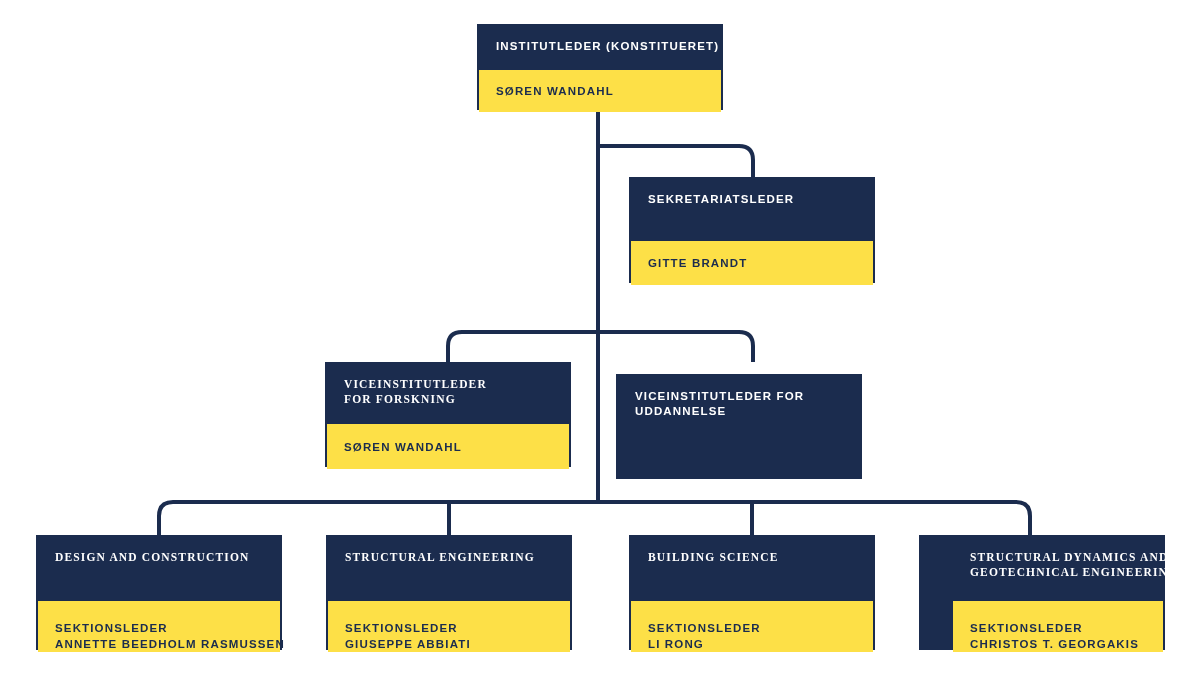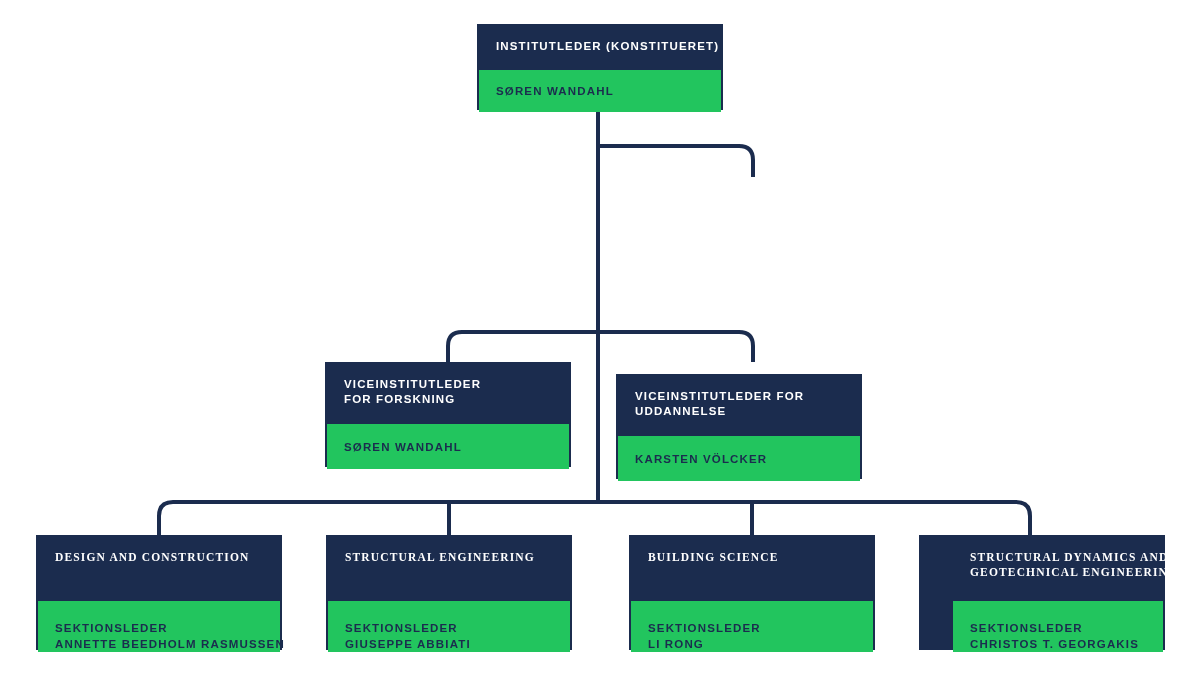--- a/index.html
+++ b/index.html
@@ -30,21 +30,21 @@
     font-weight:bold;
     letter-spacing:1.15px;
     line-height:15px;
     text-transform:uppercase;
     padding:13px 17px 0 17px;
     display:flex;
     align-items:flex-start;
   }
   .box-body{
     box-sizing:border-box;
-    background:#22c55e;
+    background:#fde047;
     border-top:2px solid #1b2c4e;
     color:#1b2c4e;
     font-size:11.5px;
     font-weight:bold;
     letter-spacing:1.15px;
     line-height:16px;
     text-transform:uppercase;
     padding:0 17px;
     display:flex;
     align-items:center;
@@ -54,21 +54,21 @@
   
   #node-institutleder{left:477px;top:24px;width:246px;height:86px;text-align:right;}
   #node-institutleder .box-header{height:42px;}
   #node-institutleder .box-body{height:44px;}
 
   #node-sekretariatsleder{left:629px;top:177px;width:246px;height:106px;}
   #node-sekretariatsleder .box-header{height:60px;}
   #node-sekretariatsleder .box-body{height:46px;}
 
   #node-vice-forskning{left:325px;top:362px;width:246px;height:105px;}
-  #node-vice-forskning .box-header{height:58px;}
+  #node-vice-forskning .box-header{height:58px;font-family:Liberation Serif, serif;}
   #node-vice-forskning .box-body{height:47px;}
 
   #node-vice-uddannelse{left:616px;top:362px;width:246px;height:105px;margin-top:12px;}
   #node-vice-uddannelse .box-header{height:58px;}
   #node-vice-uddannelse .box-body{height:47px;}
 
   .section-box{top:535px;width:246px;height:115px;}
   .section-box .box-header{height:62px;font-family:Liberation Serif, serif;}
   .section-box .box-body{height:53px;align-items:flex-end;padding-top:13px;}
 
@@ -99,42 +99,47 @@
 
   <div class="org-box" id="node-institutleder">
     <div class="box-header">
       <span class="line">INSTITUTLEDER (KONSTITUERET)</span>
     </div>
     <div class="box-body">
       <span class="line">SØREN WANDAHL</span>
     </div>
   </div>
 
+  <div class="org-box" id="node-sekretariatsleder">
+    <div class="box-header">
+      <span class="line">SEKRETARIATSLEDER</span>
+    </div>
+    <div class="box-body">
+      <span class="line">GITTE BRANDT</span>
+    </div>
+  </div>
 
   <div class="org-box" id="node-vice-forskning">
     <div class="box-header">
       <div>
         <span class="line">VICEINSTITUTLEDER</span>
         <span class="line">FOR FORSKNING</span>
       </div>
     </div>
     <div class="box-body">
       <span class="line">SØREN WANDAHL</span>
     </div>
   </div>
 
   <div class="org-box" id="node-vice-uddannelse">
     <div class="box-header">
       <div>
         <span class="line">VICEINSTITUTLEDER FOR</span>
         <span class="line">UDDANNELSE</span>
       </div>
-    </div>
-    <div class="box-body">
-      <span class="line">KARSTEN VÖLCKER</span>
     </div>
   </div>
 
   <div class="org-box section-box" id="node-design-and-construction">
     <div class="box-header">
       <div>
         <span class="line">DESIGN AND CONSTRUCTION</span>
       </div>
     </div>
     <div class="box-body">

